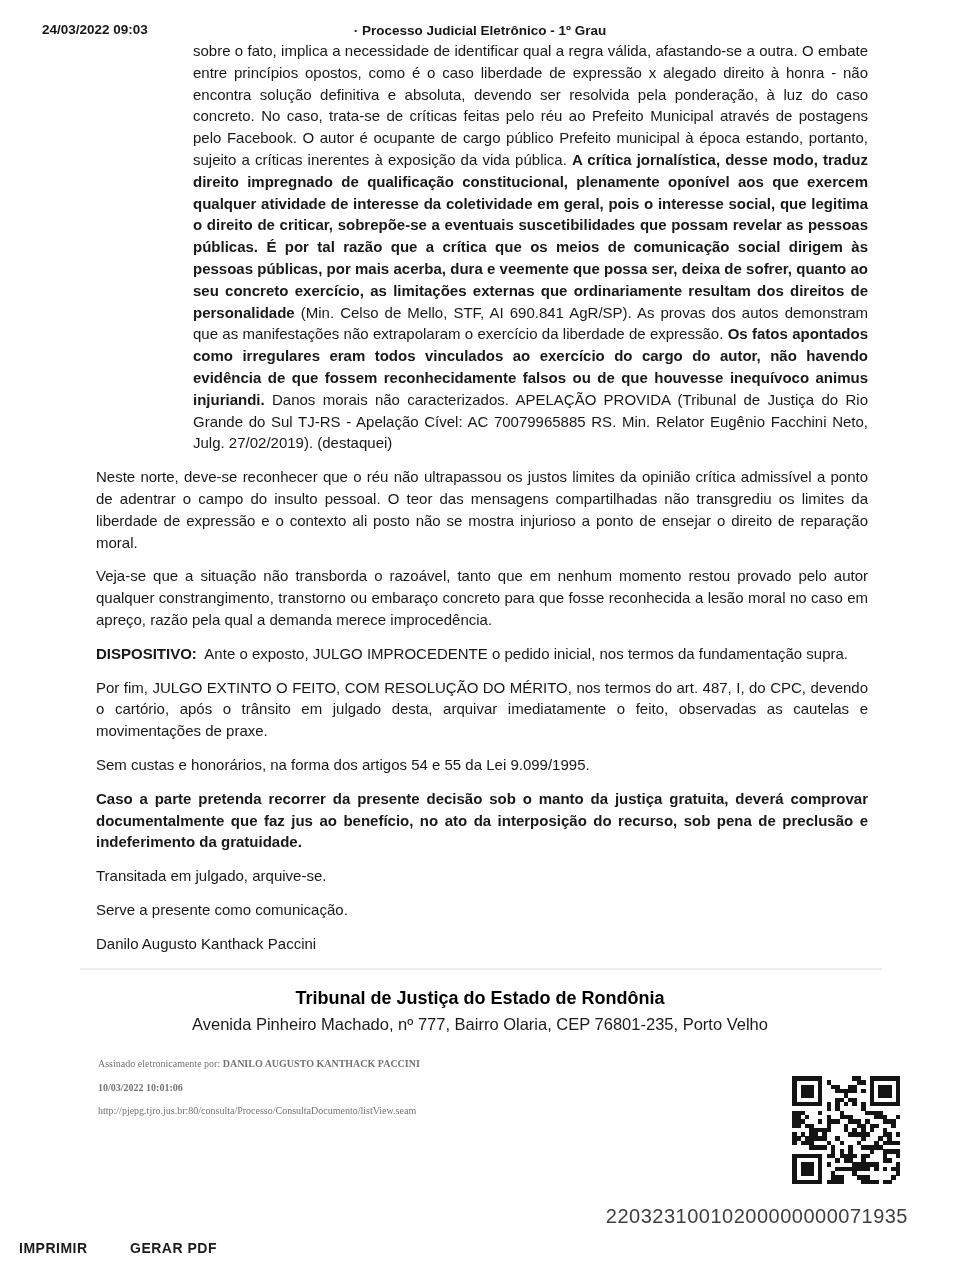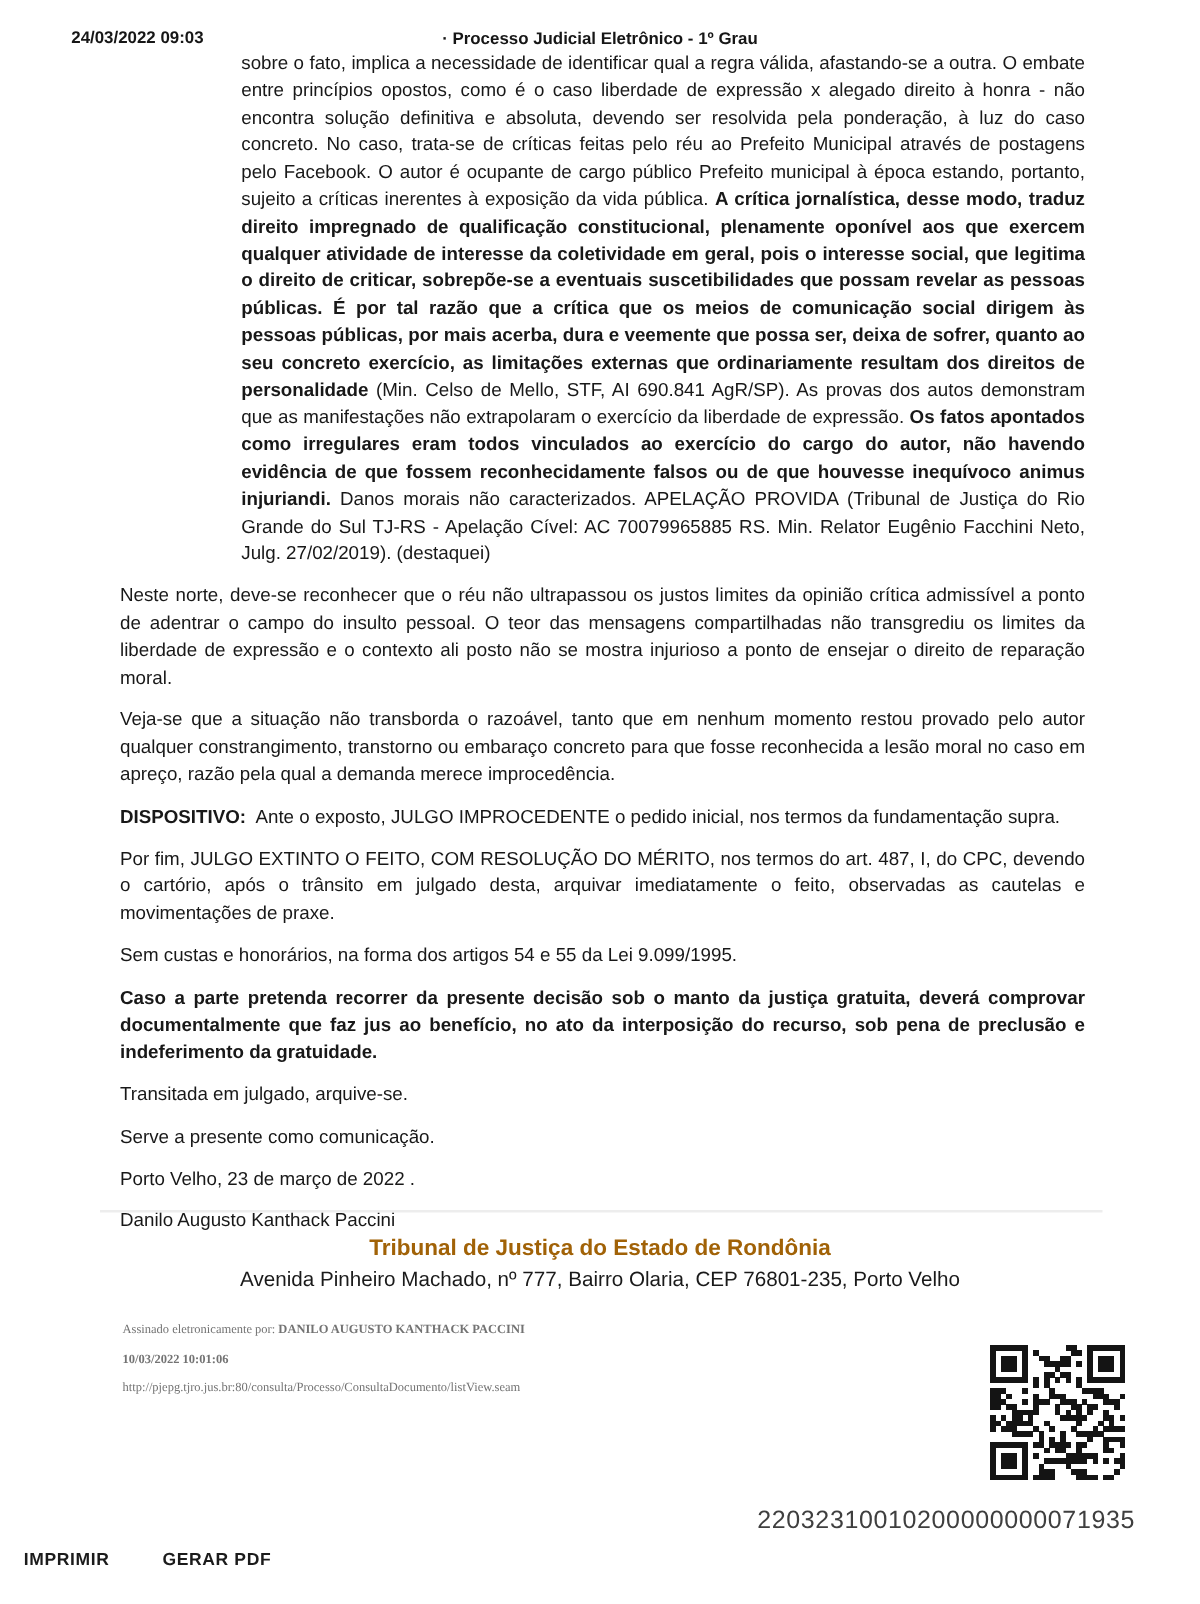--- a/index.html
+++ b/index.html
@@ -1,31 +1,31 @@
 <!DOCTYPE html>
 <html lang="pt-BR"><head>
 <meta charset="utf-8">
 <style>
   html,body{margin:0;padding:0;background:#ffffff;}
   .page{
     position:relative;width:960px;height:1283px;background:#ffffff;
     font-family:"Liberation Sans",sans-serif;color:#1d1d1d;overflow:hidden;
   }
   
-  .hdr-date{position:absolute;left:42px;top:22px;font-size:13.5px;font-weight:700;color:#161616;margin-left:15px;}
+  .hdr-date{position:absolute;left:42px;top:22px;font-size:13.5px;font-weight:700;color:#161616;}
   .hdr-title{position:absolute;left:0;right:0;top:23px;text-align:center;font-size:13.5px;font-weight:700;color:#161616;}
   
   .content{position:absolute;top:40px;left:96px;width:772px;}
   .quote{margin:0 0 0 97px;text-align:justify;font-size:15px;line-height:21.8px;color:#181818;}
   .par{margin:12px 0 0 0;text-align:justify;font-size:15px;line-height:21.8px;color:#181818;}
   .par:first-child{}
   b{font-weight:700;}
   
   .rule{position:absolute;top:968px;left:80px;width:802px;border-top:2px solid #ededed;}
-  .court-name{position:absolute;top:988px;left:0;right:0;text-align:center;font-size:18px;font-weight:700;color:#a16207;}
+  .court-name{position:absolute;top:988px;left:0;right:0;text-align:center;font-size:18px;font-weight:700;color:#000000;}
   .court-address{position:absolute;top:1015px;left:0;right:0;text-align:center;font-size:16.5px;color:#1a1a1a;}
   .sig{position:absolute;top:1052px;left:98px;font-size:10px;line-height:23.5px;color:#737373;font-family:Liberation Serif, serif;}
   .qr{position:absolute;top:1076px;left:792px;width:108px;height:108px;}
   .doc-number{position:absolute;top:1205px;right:52px;font-size:20px;letter-spacing:.5px;color:#3f3f3f;}
   .actions{position:absolute;top:1239px;left:0;right:0;text-align:left;}
   .btn{display:inline-block;margin:0 19px;font-size:14px;font-weight:700;letter-spacing:.5px;
        color:#1b1b1b;text-decoration:none;cursor:pointer;}
 </style>
 </head>
 <body>
@@ -39,21 +39,20 @@
     <div class="quote"><span>sobre o fato, implica a necessidade de identificar qual a regra válida, afastando-se a outra. O embate entre princípios opostos, como é o caso liberdade de expressão x alegado direito à honra - não encontra solução definitiva e absoluta, devendo ser resolvida pela ponderação, à luz do caso concreto. No caso, trata-se de críticas feitas pelo réu ao Prefeito Municipal através de postagens pelo Facebook. O autor é ocupante de cargo público Prefeito municipal à época estando, portanto, sujeito a críticas inerentes à exposição da vida pública. </span><b>A crítica jornalística, desse modo, traduz direito impregnado de qualificação constitucional, plenamente oponível aos que exercem qualquer atividade de interesse da coletividade em geral, pois o interesse social, que legitima o direito de criticar, sobrepõe-se a eventuais suscetibilidades que possam revelar as pessoas públicas. É por tal razão que a crítica que os meios de comunicação social dirigem às pessoas públicas, por mais acerba, dura e veemente que possa ser, deixa de sofrer, quanto ao seu concreto exercício, as limitações externas que ordinariamente resultam dos direitos de personalidade</b><span> (Min. Celso de Mello, STF, AI 690.841 AgR/SP). As provas dos autos demonstram que as manifestações não extrapolaram o exercício da liberdade de expressão. </span><b>Os fatos apontados como irregulares eram todos vinculados ao exercício do cargo do autor, não havendo evidência de que fossem reconhecidamente falsos ou de que houvesse inequívoco animus injuriandi.</b><span> Danos morais não caracterizados. APELAÇÃO PROVIDA (Tribunal de Justiça do Rio Grande do Sul TJ-RS - Apelação Cível: AC 70079965885 RS. Min. Relator Eugênio Facchini Neto, Julg. 27/02/2019). (destaquei)</span></div>
     <div id="paragraphs">
         <p class="par"><span>Neste norte, deve-se reconhecer que o réu não ultrapassou os justos limites da opinião crítica admissível a ponto de adentrar o campo do insulto pessoal. O teor das mensagens compartilhadas não transgrediu os limites da liberdade de expressão e o contexto ali posto não se mostra injurioso a ponto de ensejar o direito de reparação moral.</span></p>
         <p class="par"><span>Veja-se que a situação não transborda o razoável, tanto que em nenhum momento restou provado pelo autor qualquer constrangimento, transtorno ou embaraço concreto para que fosse reconhecida a lesão moral no caso em apreço, razão pela qual a demanda merece improcedência.</span></p>
         <p class="par"><b>DISPOSITIVO:</b><span>&nbsp; Ante o exposto, JULGO IMPROCEDENTE o pedido inicial, nos termos da fundamentação supra.</span></p>
         <p class="par"><span>Por fim, JULGO EXTINTO O FEITO, COM RESOLUÇÃO DO MÉRITO, nos termos do art. 487, I, do CPC, devendo o cartório, após o trânsito em julgado desta, arquivar imediatamente o feito, observadas as cautelas e movimentações de praxe.</span></p>
         <p class="par"><span>Sem custas e honorários, na forma dos artigos 54 e 55 da Lei 9.099/1995.</span></p>
         <p class="par"><b>Caso a parte pretenda recorrer da presente decisão sob o manto da justiça gratuita, deverá comprovar documentalmente que faz jus ao benefício, no ato da interposição do recurso, sob pena de preclusão e indeferimento da gratuidade.</b></p>
         <p class="par"><span>Transitada em julgado, arquive-se.</span></p>
         <p class="par"><span>Serve a presente como comunicação.</span></p>
-        <p class="par"><span>Porto Velho, 23 de março de 2022 .</span></p>
         <p class="par"><span>Danilo Augusto Kanthack Paccini</span></p>
       </div>
   </main>
 
   <div class="rule"></div>
   <div class="court-name">Tribunal de Justiça do Estado de Rondônia</div>
   <div class="court-address">Avenida Pinheiro Machado, nº 777, Bairro Olaria, CEP 76801-235, Porto Velho</div>
 
   <div class="sig" id="signature">
       <div class="sig-line"><span>Assinado eletronicamente por: </span><b>DANILO AUGUSTO KANTHACK PACCINI</b></div>

